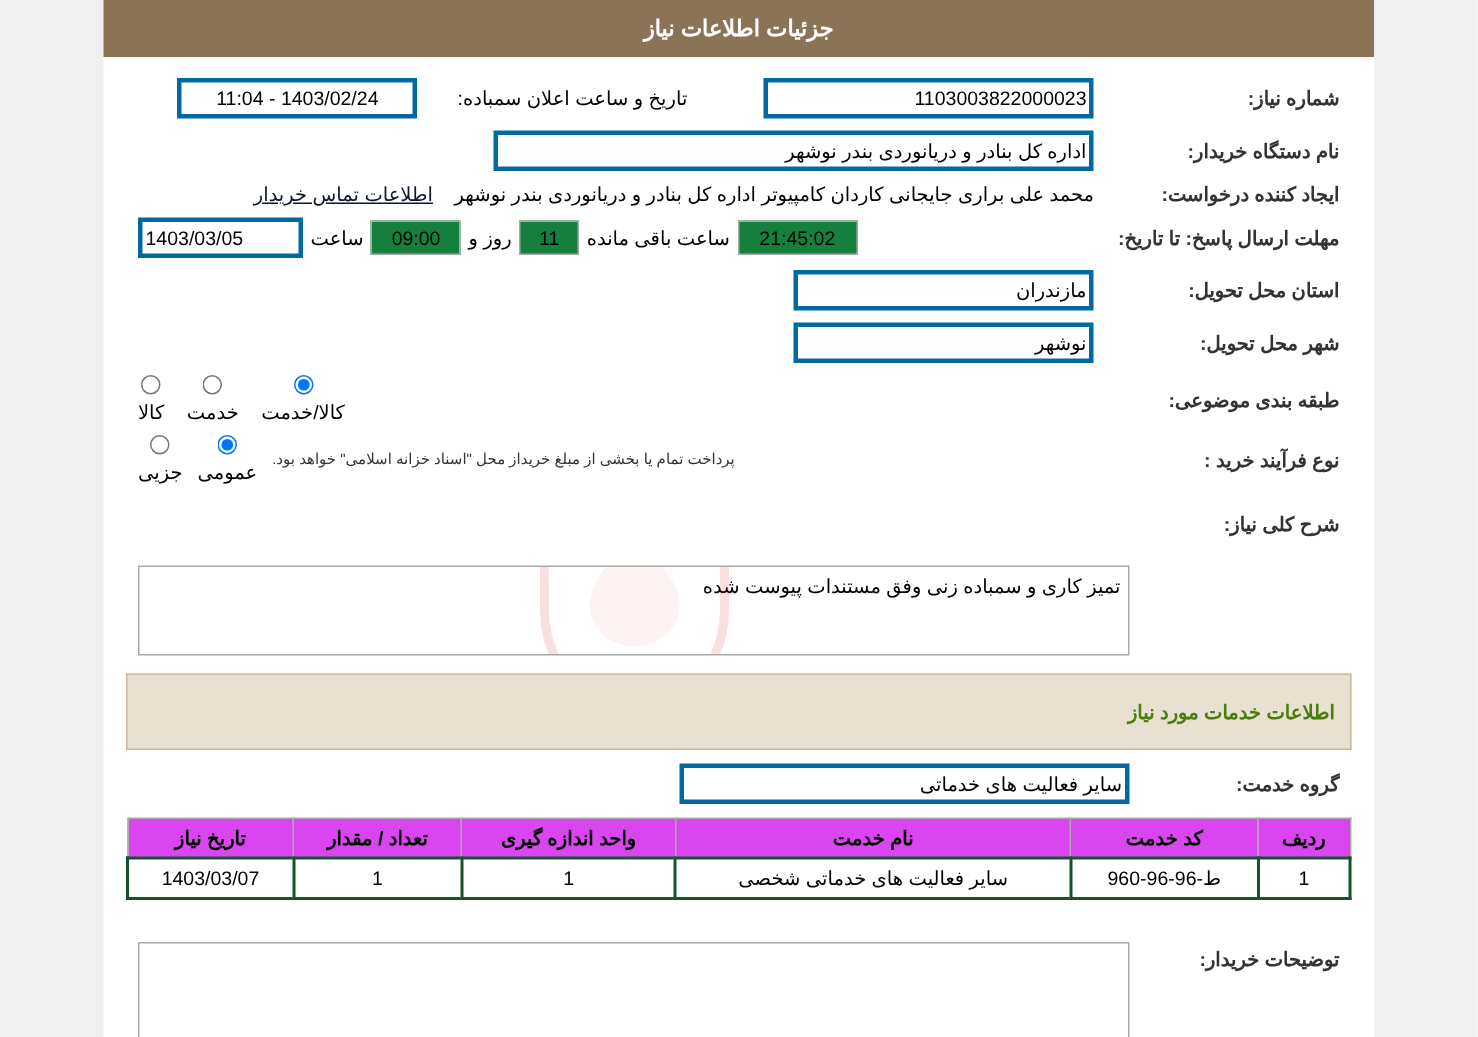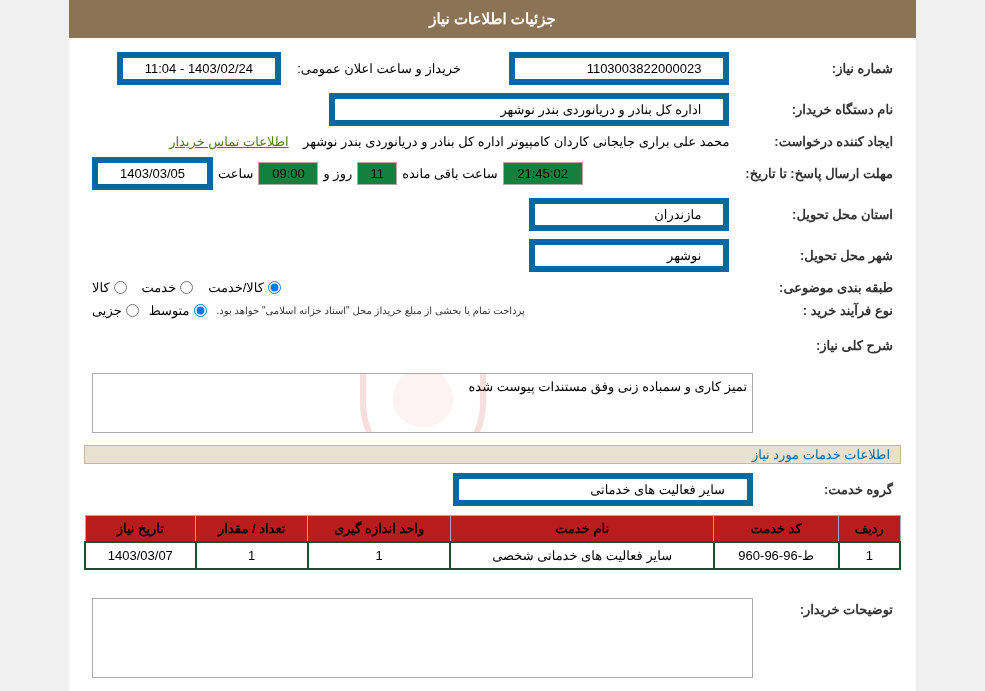--- a/index.html
+++ b/index.html
@@ -22,81 +22,82 @@
       padding: 10px 15px;
       font-size: 15px;
       font-weight: bold;
     }
     .content-area {
       padding: 10px 15px;
     }
     .section-title {
       background: #e8e0d0;
       border: 1px solid #c8b89a;
-      padding: 1px 10px;
-      font-weight: normal;
+      padding: 17px 10px;
+      font-weight: bold;
       font-size: 13px;
       margin: 8px 0 5px 0;
-      color: #0369a1;
+      color: #4d7c0f;
     }
     .info-table {
       width: 100%;
       border-collapse: collapse;
     }
     .info-table td {
       padding: 4px 8px;
       vertical-align: middle;
     }
     .label-cell {
       color: #333;
       font-weight: bold;
       white-space: nowrap;
       text-align: right;
       width: 140px;
     }
     .value-cell {
       text-align: right;
     }
     .input-box {
-      border: 6px solid #0369a1;
+      border: 3px solid #0369a1;
       background: #fff;
-      padding: 3px 22px;
+      padding: 3px 2px;
       min-width: 200px;
       display: inline-block;
       text-align: right;
     }
     .link-blue {
-      color: #4d7c0f;
+      color: #0f172a;
       text-decoration: underline;
       cursor: pointer;
     }
     .small-input {
       border: 1px solid #aaa;
       background: #15803d;
       padding: 3px 5px;
       text-align: center;
     }
     .radio-group {
       display: flex;
       gap: 15px;
       align-items: center;
       flex-direction: row-reverse;
     }
     .radio-item {
       display: flex;
       align-items: center;
       gap: 4px;
+      flex-direction: column;
     }
     .services-table {
       width: 100%;
       border-collapse: collapse;
       margin-top: 5px;
     }
     .services-table th {
-      background: #b91c1c;
+      background: #d946ef;
       border: 1px solid #aaa;
       padding: 5px 8px;
       text-align: center;
       font-weight: bold;
     }
     .services-table td {
       border: 2px solid #14532d;
       padding: 5px 8px;
       text-align: center;
     }
@@ -172,21 +173,21 @@
   <div class="content-area">
 
     <table class="info-table">
       <tbody>
 
         <tr>
           <td class="label-cell">شماره نیاز:</td>
           <td class="value-cell">
             <span class="input-box" style="min-width:220px;">1103003822000023</span>
           </td>
-          <td style="width:180px; text-align:right;">خریداز و ساعت اعلان عمومی:</td>
+          <td style="width:180px; text-align:right;">تاریخ و ساعت اعلان سمباده:</td>
           <td>
             <span class="input-box" style="min-width:160px;text-align:center;">1403/02/24 - 11:04</span>
           </td>
         </tr>
 
         <tr>
           <td class="label-cell">نام دستگاه خریدار:</td>
           <td class="value-cell" colspan="3">
             <span class="input-box" style="min-width:400px;">اداره کل بنادر و دریانوردی بندر نوشهر</span>
           </td>
@@ -253,21 +254,21 @@
         <tr>
           <td class="label-cell">نوع فرآیند خرید :</td>
           <td class="value-cell" colspan="3">
             <div style="display:flex; align-items:center; gap:10px; flex-direction:row-reverse; justify-content:flex-start;">
               <div class="radio-item">
                 <input type="radio" name="ptype" style="">
                 <span>جزیی</span>
               </div>
               <div class="radio-item">
                 <input type="radio" name="ptype" checked="" style="">
-                <span>متوسط</span>
+                <span>عمومی</span>
               </div>
               <span style="font-size:10px; color:#333;">پرداخت تمام یا بخشی از مبلغ خریداز محل "اسناد خزانه اسلامی" خواهد بود.</span>
             </div>
           </td>
         </tr>
       </tbody>
     </table>
 
     <table class="info-table" style="margin-top:8px;">
       <tbody>

